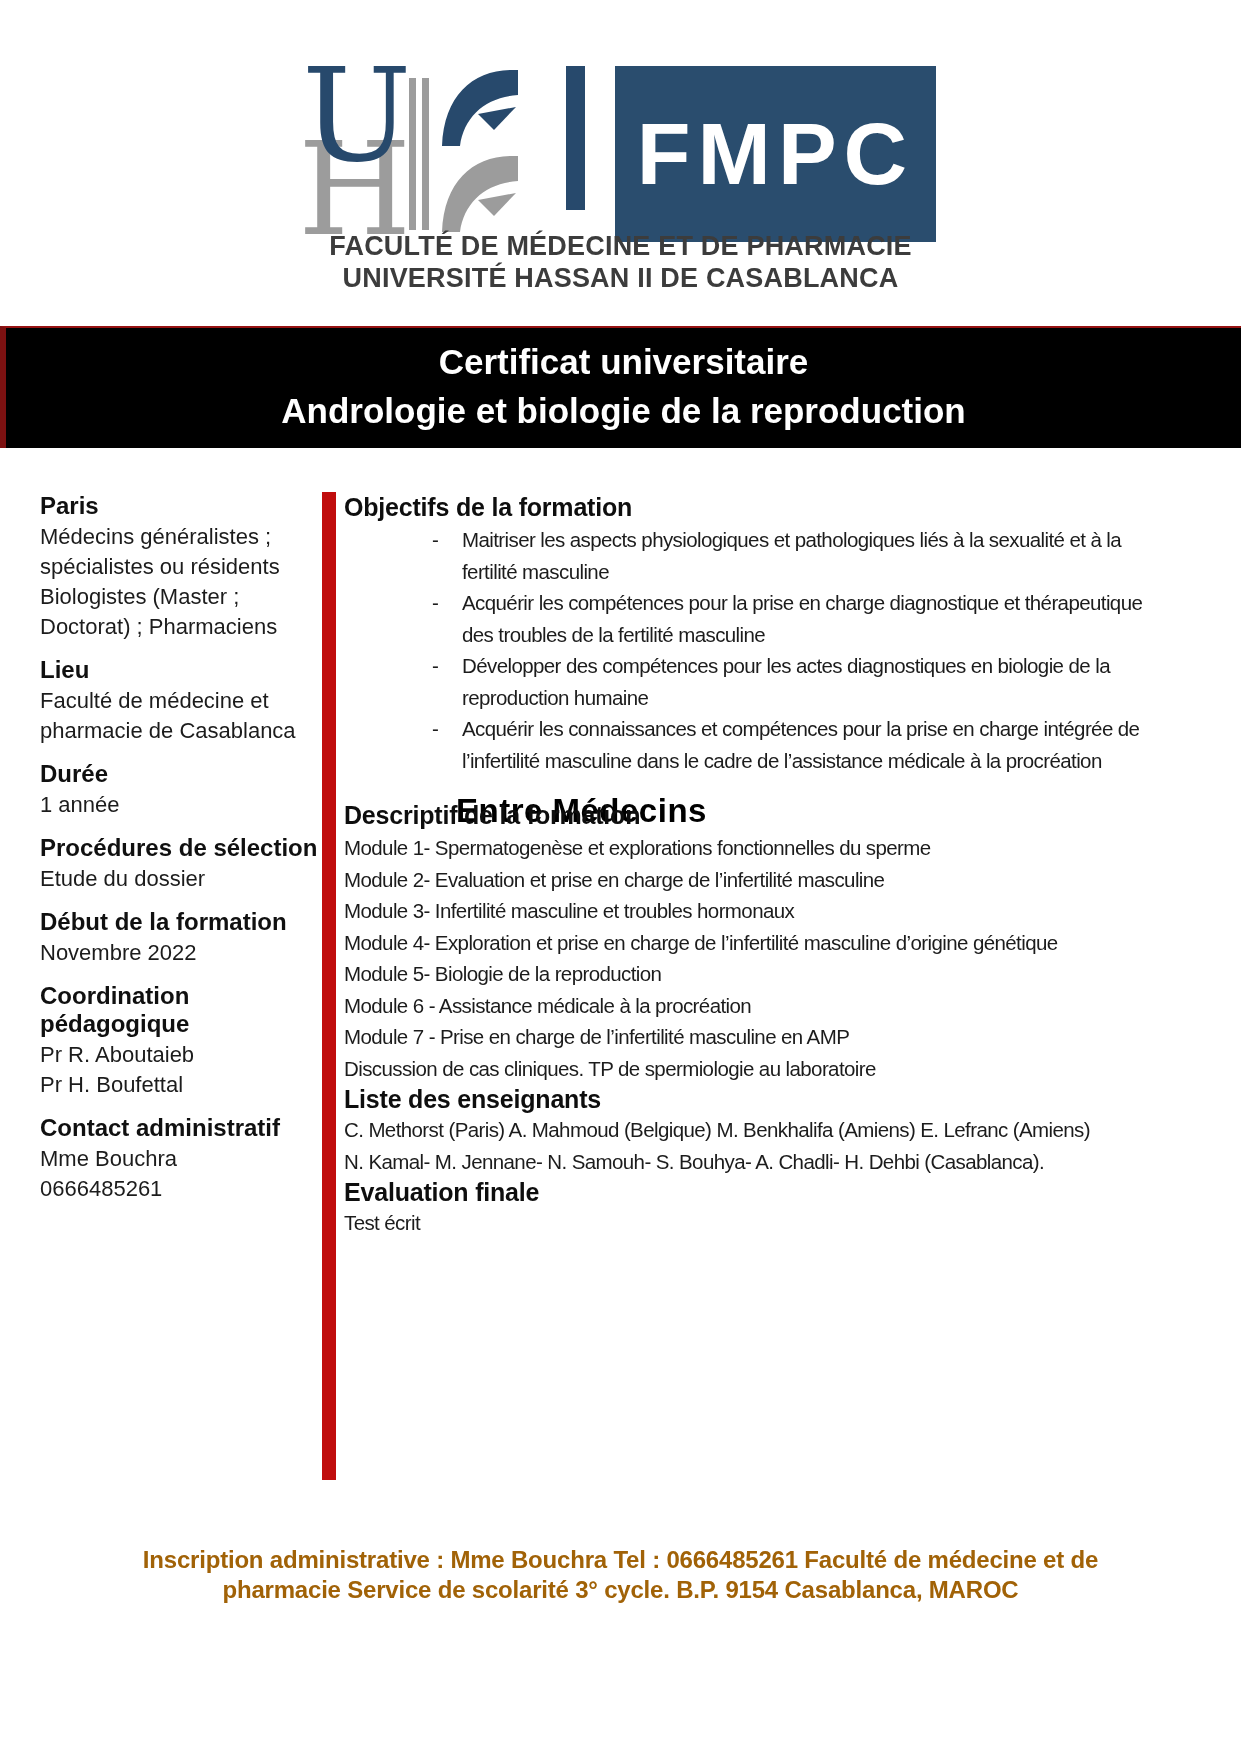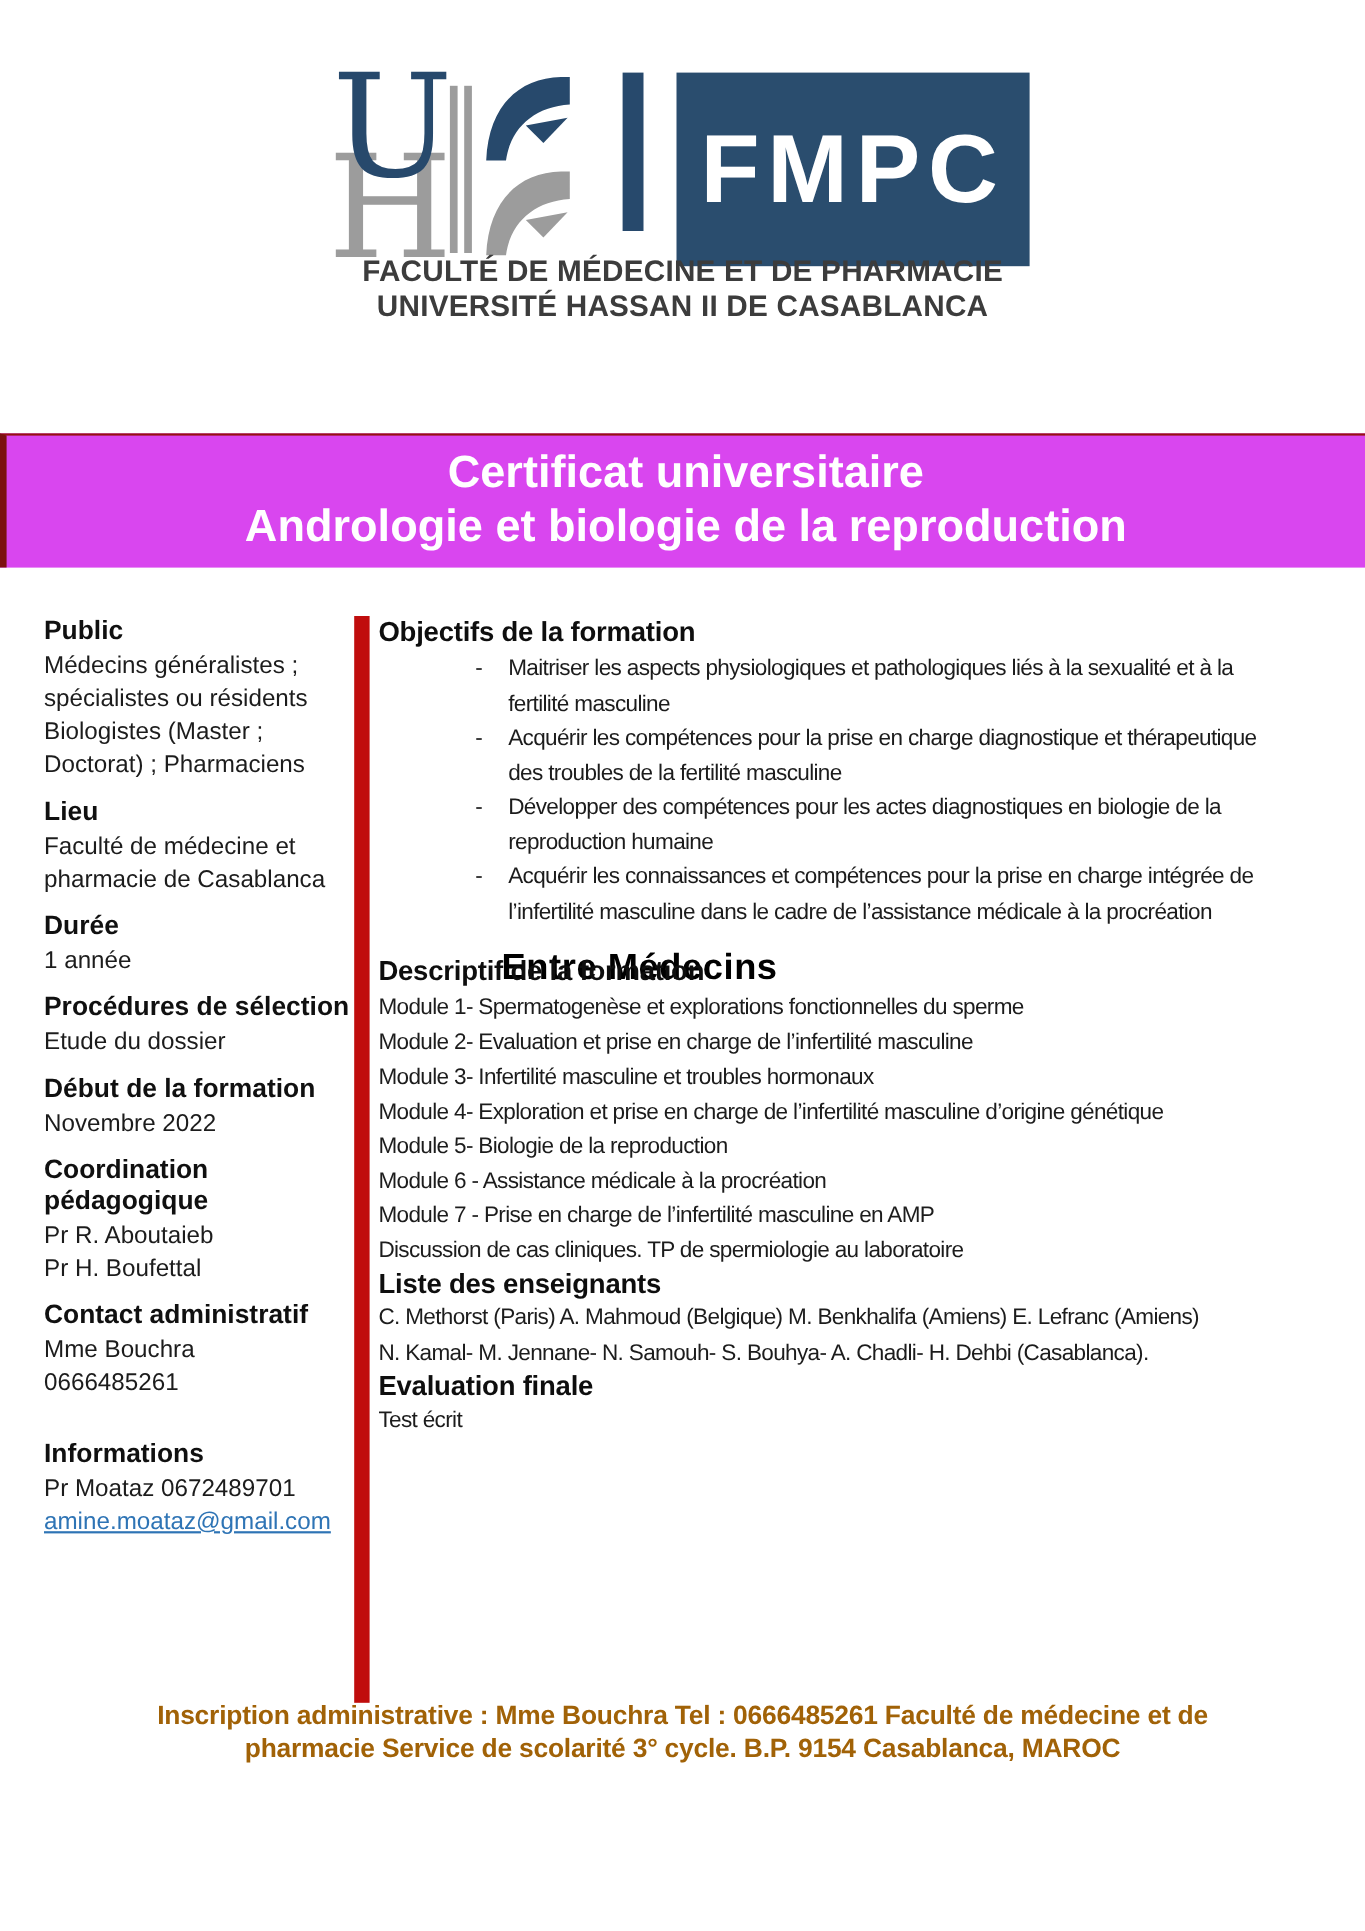--- a/index.html
+++ b/index.html
@@ -14,23 +14,23 @@
   .logo-mark{width:215px;height:178px;margin-right:46px;flex:none;}
   .logo-sep{width:19px;height:144px;background:#27496c;margin:2px 30px 0 0;flex:none;}
   .fmpc-box{
     height:144px;margin-top:2px;background:#2a4d6e;color:#fff;
     display:flex;align-items:center;padding:16px 22px;flex:none;
     font-weight:bold;font-size:88px;letter-spacing:7px;
   }
   .faculty{margin-top:16px;font-weight:bold;font-size:27px;line-height:32px;color:#3c3c3c;letter-spacing:.2px;}
   
   .banner{
-    margin-top:100px;background:#d946ef;color:#ffffff;text-align:center;
+    margin-top:32px;background:#000000;color:#ffffff;text-align:center;
     border-left:6px solid #7c1111;border-top:2px solid #961212;
-    font-weight:bold;font-size:41px;line-height:49px;padding:9px 0 13px;
+    font-weight:bold;font-size:35px;line-height:49px;padding:9px 0 13px;
   }
   
   .main{display:flex;margin-top:44px;align-items:flex-start;}
   .left{flex:none;width:282px;margin-left:40px;font-size:22px;line-height:30px;}
   .left .sec h3{font-size:24px;line-height:28px;margin:14px 0 2px;color:#101010;}
   .left .sec:first-child h3{margin-top:0;}
   .left .sec.gap-top h3{margin-top:36px;}
   .left .ln{line-height:30px;}
   .left a.email{color:#2e74b5;text-decoration:underline;line-height:30px;display:inline-block;}
   .divider{flex:none;width:14px;height:988px;background:#c00d0d;}
@@ -87,21 +87,21 @@
 
 <div class="banner">
   <div>Certificat universitaire</div>
   <div>Andrologie et biologie de la reproduction</div>
 </div>
 
 <div class="main">
 
   <div class="left">
     <div class="sec">
-      <h3>Public</h3>
+      <h3>Paris</h3>
       <div class="ln">Médecins généralistes ;</div>
       <div class="ln">spécialistes ou résidents</div>
       <div class="ln">Biologistes (Master ;</div>
       <div class="ln">Doctorat) ; Pharmaciens</div>
     </div>
     <div class="sec">
       <h3>Lieu</h3>
       <div class="ln">Faculté de médecine et</div>
       <div class="ln">pharmacie de Casablanca</div>
     </div>
@@ -119,25 +119,20 @@
     </div>
     <div class="sec">
       <h3>Coordination pédagogique</h3>
       <div class="ln">Pr R. Aboutaieb</div>
       <div class="ln">Pr H. Boufettal</div>
     </div>
     <div class="sec">
       <h3>Contact administratif</h3>
       <div class="ln">Mme Bouchra</div>
       <div class="ln">0666485261</div>
-    </div>
-    <div class="sec gap-top">
-      <h3>Informations</h3>
-      <div class="ln">Pr Moataz 0672489701</div>
-      <a class="email" href="#">amine.moataz@gmail.com</a>
     </div>
   </div>
 
   <div class="divider"></div>
 
   <div class="right">
     <h3>Objectifs de la formation</h3>
     <div class="obj-list">
       <div class="obj-item">
         <span class="obj-dash">-</span>

